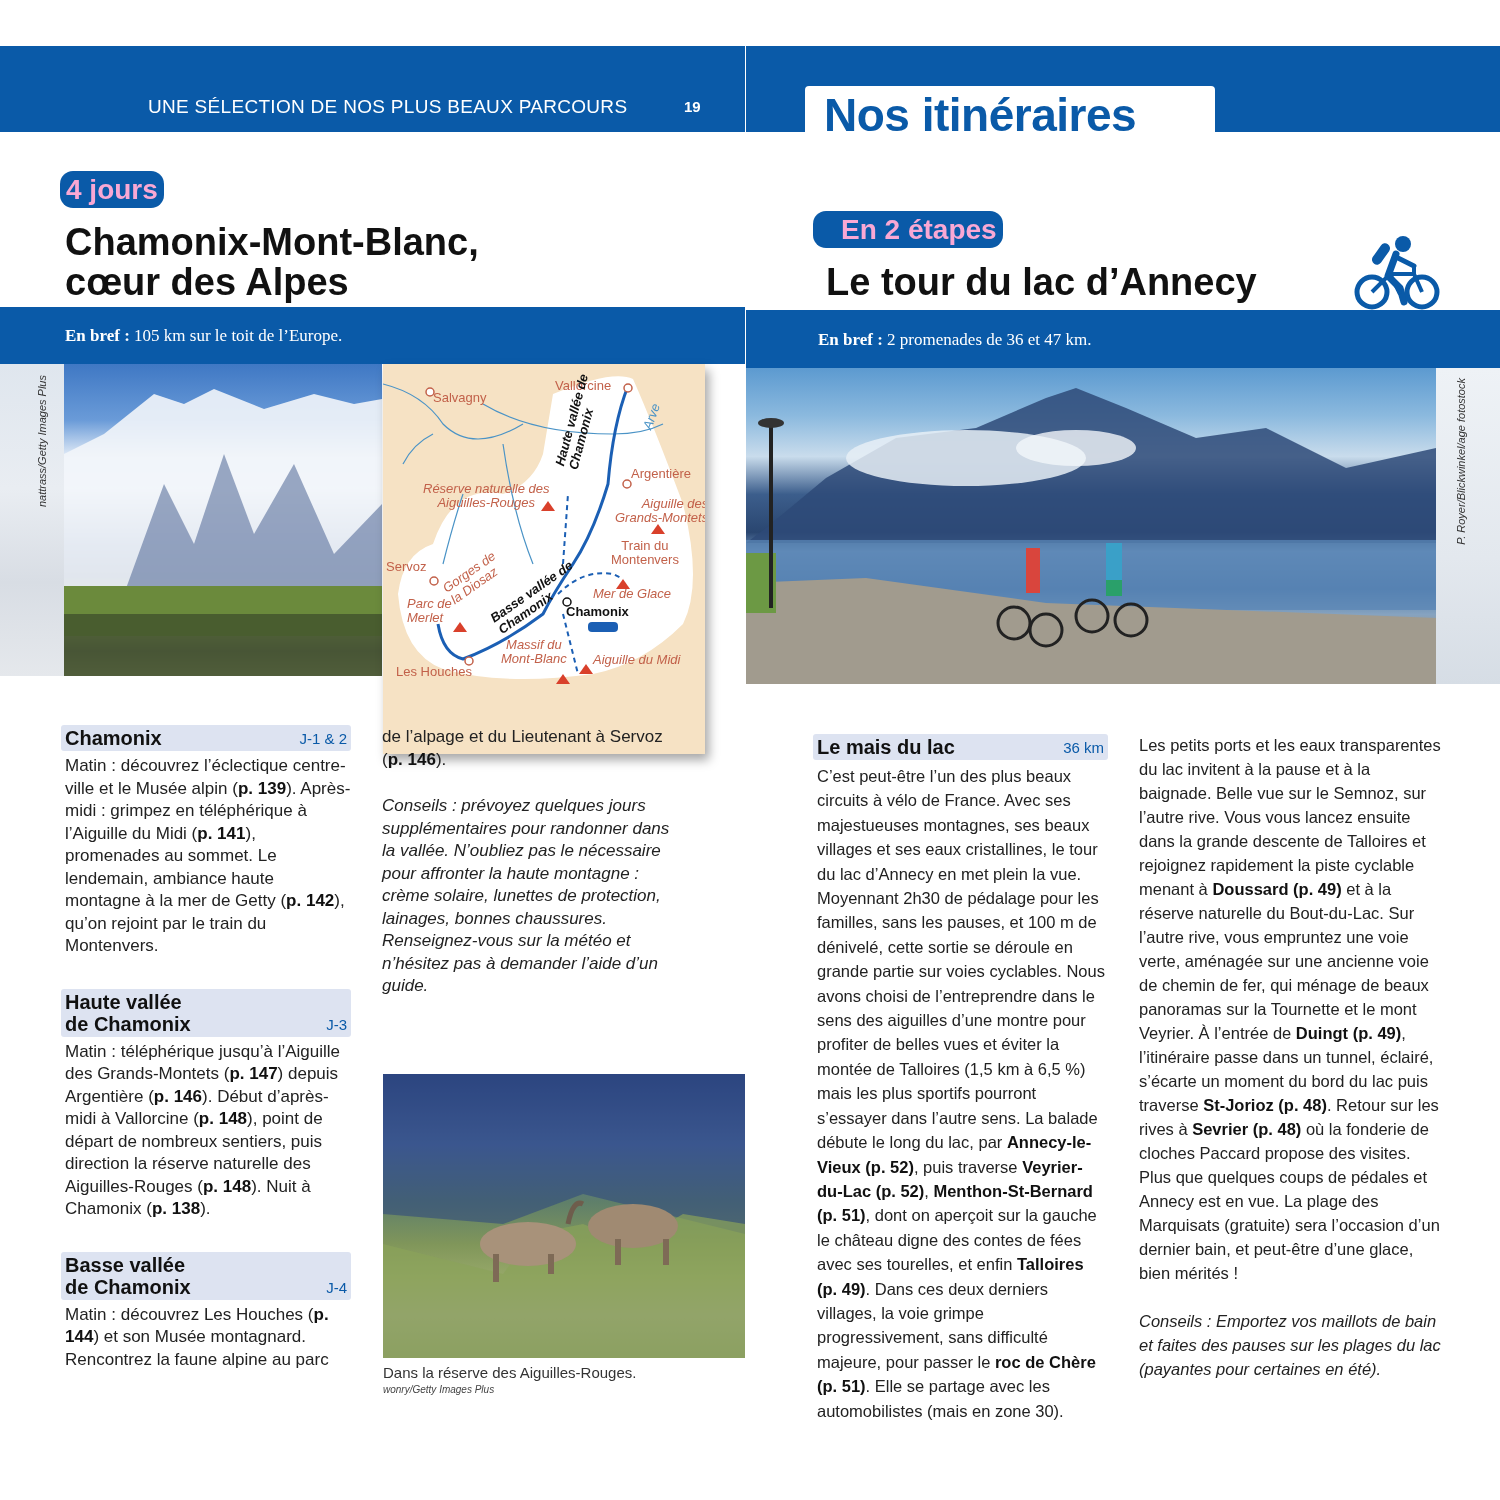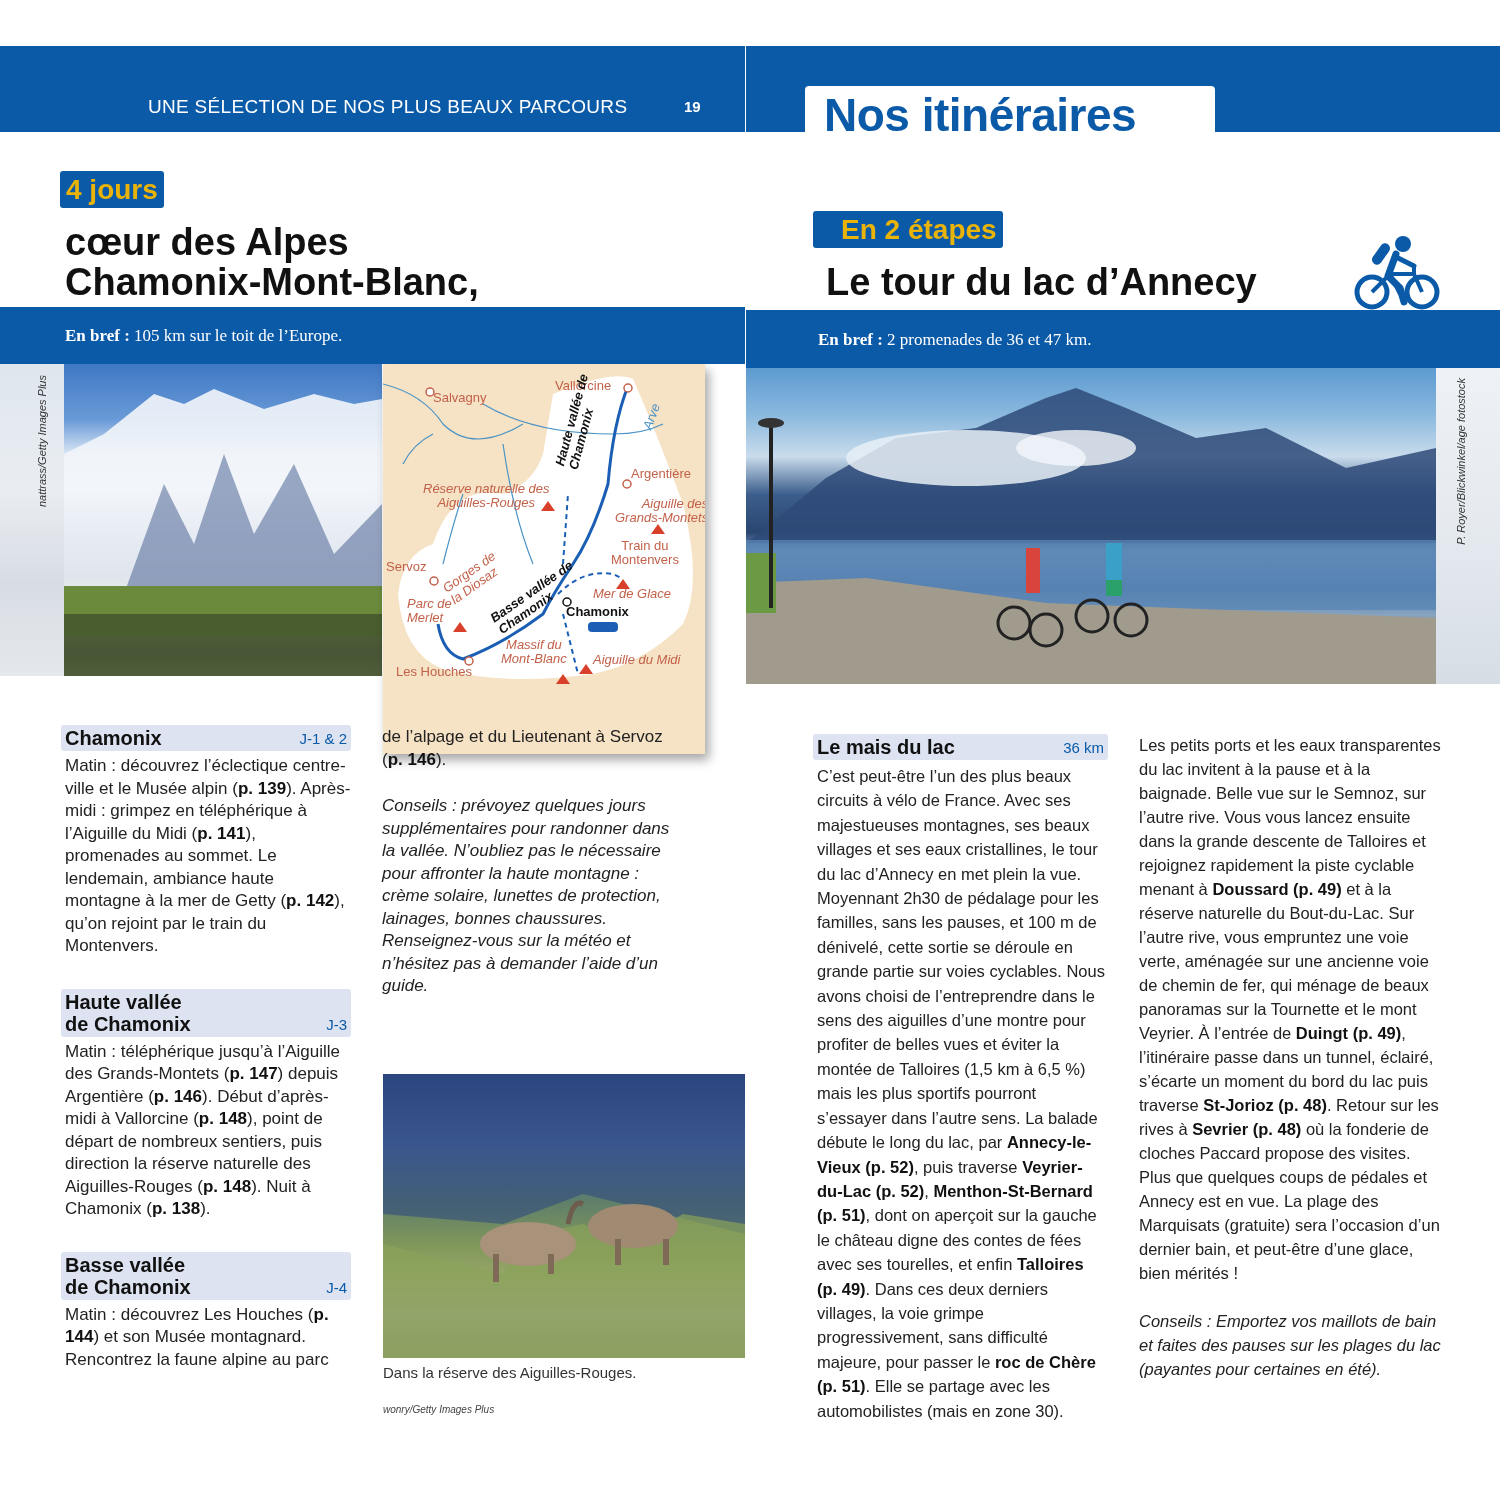--- a/index.html
+++ b/index.html
@@ -11,21 +11,21 @@
 
   
   .topbar-left { left: 0; top: 46px; width: 745px; height: 86px; }
   .topbar-right { left: 746px; top: 46px; width: 754px; height: 86px; }
   .running-head { left: 148px; top: 96px; color: #fff; font-size: 19px; letter-spacing: 0.3px; font-family: "Liberation Sans", sans-serif; }
   .page-num { left: 684px; top: 98px; color: #fff; font-size: 15px; font-weight: bold; }
   .section-tab { left: 805px; top: 86px; width: 410px; height: 50px; background: #fff; border-radius: 4px 4px 0 0; }
   .section-title { left: 824px; top: 88px; color: #0a5aa8; font-size: 46px; font-weight: bold; letter-spacing: -0.5px; }
 
   
-  .badge { background: #0a5aa8; color: #eab308; font-weight: bold; border-radius: 3px; padding: 0 6px; }
+  .badge { background: #0a5aa8; color: #f9a8d4; font-weight: bold; border-radius: 13px; padding: 0 6px; }
   .badge-left { left: 60px; top: 171px; height: 37px; font-size: 28px; line-height: 37px; }
   .badge-right { left: 813px; top: 211px; height: 37px; font-size: 28px; line-height: 37px; padding-left: 28px; }
   .title { font-weight: bold; color: #111; }
   .title-left { left: 65px; top: 222px; font-size: 38px; line-height: 40px; }
   .title-right { left: 826px; top: 262px; font-size: 38px; line-height: 40px; }
 
   
   .bref-bar-left { left: 0; top: 307px; width: 745px; height: 57px; }
   .bref-bar-right { left: 746px; top: 310px; width: 754px; height: 58px; }
   .bref { color: #fff; font-family: "Liberation Serif", serif; font-size: 17px; }
@@ -58,33 +58,33 @@
 
   
   .col { font-size: 17px; line-height: 22.5px; color: #222; }
   .col b { font-weight: bold; color: #111; }
   .day-head { background: #dde3f1; border-radius: 3px; display: flex; justify-content: space-between; align-items: flex-end; padding: 2px 4px; }
   .day-head .name { font-weight: bold; font-size: 20px; line-height: 22px; color: #111; }
   .day-head .day { color: #0a5aa8; font-size: 15px; line-height: 20px; }
   .para { margin-top: 4px; }
   .conseils { font-style: italic; margin-top: 24px; }
   .caption { font-size: 15px; color: #333; }
-  .caption-credit { font-size: 10px; font-style: italic; color: #444; margin-top: 20px; }
+  .caption-credit { font-size: 10px; font-style: italic; color: #444; }
 </style>
 </head>
 <body>
 
 <div class="abs blue topbar-left"></div>
 <div class="abs running-head">UNE SÉLECTION DE NOS PLUS BEAUX PARCOURS</div>
 <div class="abs page-num">19</div>
 
 <div class="abs badge badge-left">4 jours</div>
 <div class="abs title title-left">
+  <div>Chamonix-Mont-Blanc,</div>
   <div>cœur des Alpes</div>
-  <div>Chamonix-Mont-Blanc,</div>
 </div>
 
 <div class="abs blue bref-bar-left"></div>
 <div class="abs bref bref-left"><b>En bref :</b><span> 105 km sur le toit de l’Europe.</span></div>
 
 <div class="abs photo-left-bleed"></div>
 <div class="abs credit-vertical credit-left">nattrass/Getty Images Plus</div>
 
 <div class="abs photo photo-mont-blanc">
   <svg width="318" height="312" viewBox="0 0 318 312">

